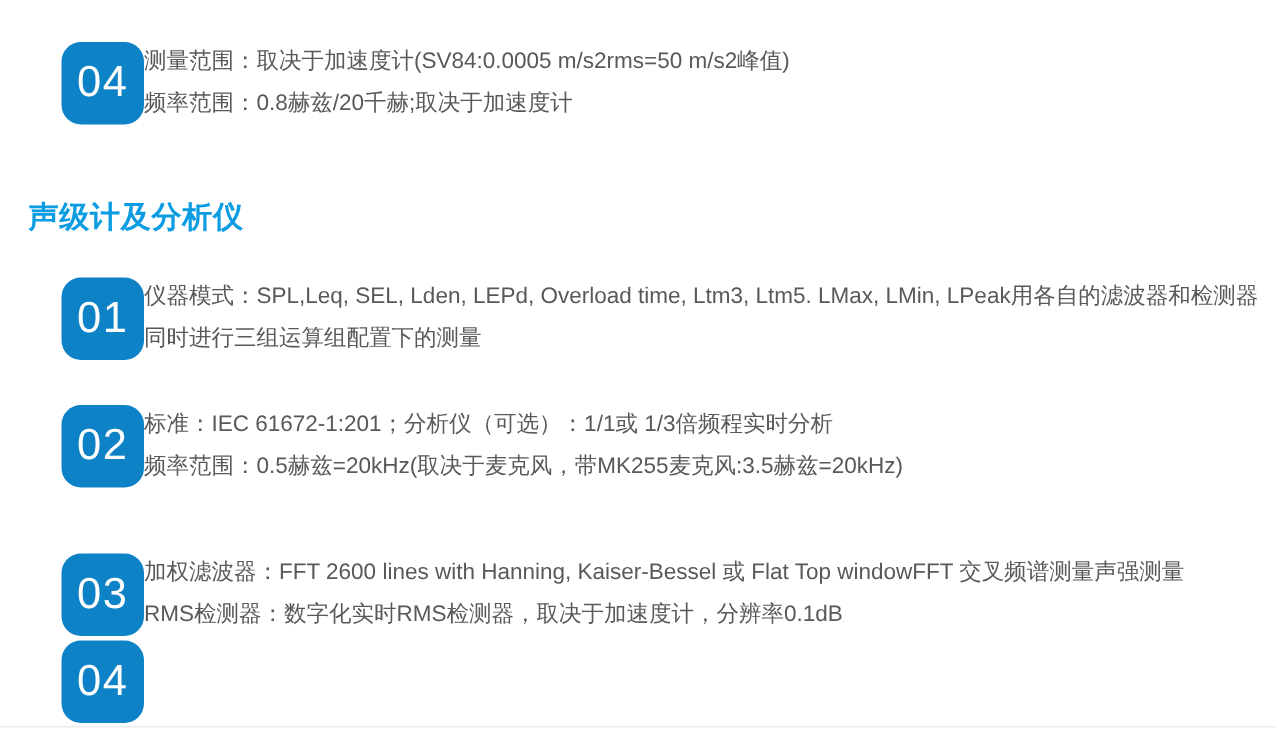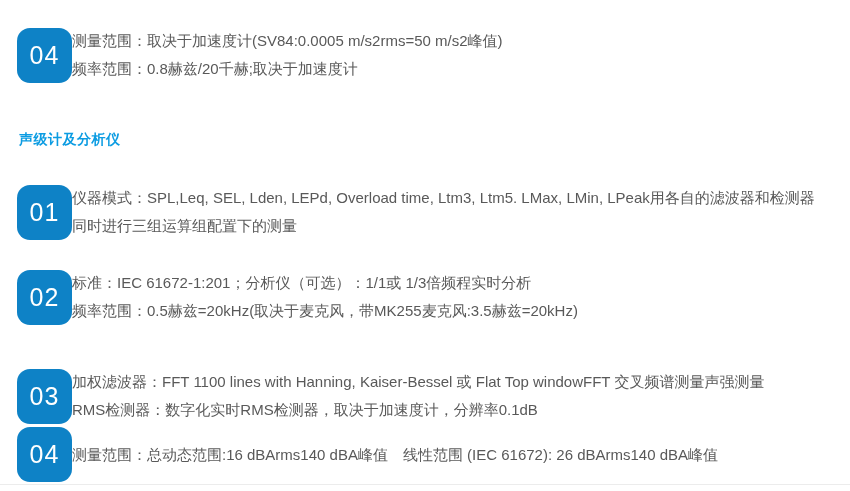--- a/index.html
+++ b/index.html
@@ -21,43 +21,44 @@
     display: flex;
     align-items: center;
   }
   .badge {
     width: 55px;
     height: 55px;
     flex: 0 0 55px;
     border-radius: 13px;
     background: #0e82c6;
     color: #ffffff;
-    font-size: 25px;
+    font-size: 29px;
     line-height: 1;
     display: flex;
     align-items: center;
     justify-content: center;
     letter-spacing: 1px;
+    margin-left: 24px;
   }
   .spec-text {
     display: flex;
     flex-direction: column;
     justify-content: center;
   }
   .spec-line {
     font-size: 15px;
     line-height: 28px;
     color: #595959;
     white-space: pre;
   }
   .section-heading {
     position: absolute;
     left: 19px;
     top: 131px;
-    font-size: 14px;
+    font-size: 20px;
     font-weight: bold;
     color: #0c9ce2;
     letter-spacing: 0.5px;
   }
   .bottom-divider {
     position: absolute;
     left: 0;
     top: 484px;
     width: 850px;
     height: 1px;
@@ -91,27 +92,26 @@
     <div class="badge">02</div>
     <div class="spec-text">
       <div class="spec-line">标准：IEC 61672-1:201；分析仪（可选）：1/1或 1/3倍频程实时分析</div>
       <div class="spec-line">频率范围：0.5赫兹=20kHz(取决于麦克风，带MK255麦克风:3.5赫兹=20kHz)</div>
     </div>
   </div>
 
   <div class="spec-row" style="top:368px">
     <div class="badge">03</div>
     <div class="spec-text">
-      <div class="spec-line">加权滤波器：FFT 1100 lines with Hanning, Kaiser-Bessel 或 Flat Top windowFFT 交叉频谱测量声强测量</div>
+      <div class="spec-line">加权滤波器：FFT 2600 lines with Hanning, Kaiser-Bessel 或 Flat Top windowFFT 交叉频谱测量声强测量</div>
       <div class="spec-line">RMS检测器：数字化实时RMS检测器，取决于加速度计，分辨率0.1dB</div>
     </div>
   </div>
 
   <div class="spec-row" style="top:427px">
     <div class="badge">04</div>
     <div class="spec-text">
-      <div class="spec-line">测量范围：总动态范围:16 dBArms140 dBA峰值　线性范围 (IEC 61672): 26 dBArms140 dBA峰值</div>
     </div>
   </div>
 
   <div class="bottom-divider"></div>
 
 </div>
 
 </body></html>

